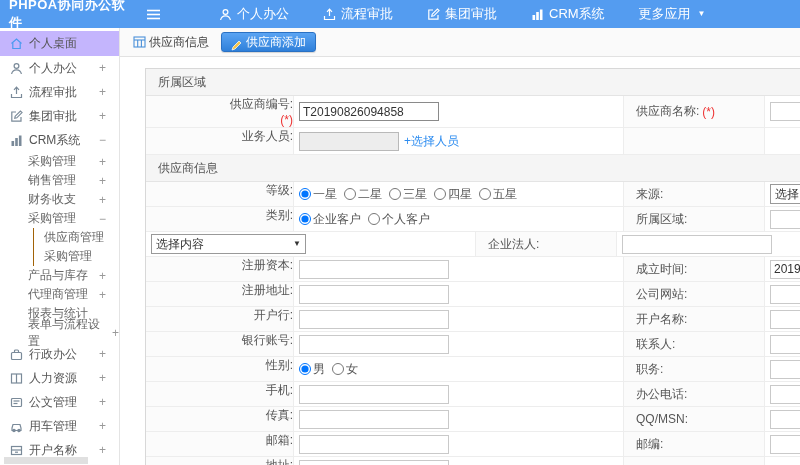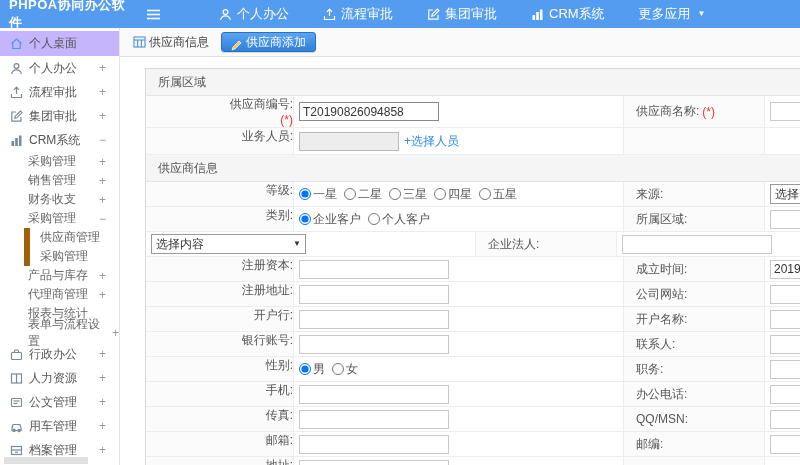--- a/index.html
+++ b/index.html
@@ -20,21 +20,21 @@
   .tico { display:block; }
   
   .sidebar { position:absolute; left:0; top:28px; width:120px; height:437px;
     background:#fff; border-right:1px solid #e4e4e4; padding-top:3px; }
   .s-item { position:relative; display:flex; align-items:center; cursor:pointer; color:#555; }
   .s-item .sico { margin:0 6px 0 10px; color:#7a8a99; display:flex; }
   .lv0 { height:24px; font-size:12px; }
   .lv0.active { background:#c4b5fd; height:25px; }
   .lv0.active .sico { color:#4a9af0; }
   .lv1 { height:19px; padding-left:28px; font-size:12px; color:#666; }
-  .lv2 { height:19px; margin-left:24px; padding-left:10px; border-left:6px solid #a16207; font-size:12px; color:#666; }
+  .lv2 { height:19px; margin-left:33px; padding-left:10px; border-left:1px solid #a16207; font-size:12px; color:#666; }
   .expand { position:absolute; right:13px; color:#999; font-size:12px; }
   .expand.tight { position:static; margin-left:1px; }
   .sliver { position:absolute; left:4px; bottom:1px; width:84px; height:7px; background:#c7c7c7; opacity:.55; }
   
   .tabbar { position:absolute; left:120px; top:28px; width:680px; height:29px;
     background:#fafafa; border-bottom:1px solid #e2e2e2; display:flex; align-items:center; padding-left:13px; }
   .tab-plain { display:flex; align-items:center; gap:3px; color:#444; cursor:pointer; padding:0 8px 0 0; }
   .tab-active { display:flex; align-items:flex-end; gap:4px; height:20px; padding:0 9px;
     background:linear-gradient(#5aa4f3,#2f80da); border:1px solid #2a71c3; border-radius:3px;
     color:#fff; cursor:pointer; margin-left:4px; box-shadow:0 1px 1px rgba(0,0,0,.15); }
@@ -246,21 +246,21 @@
     <span class="expand">+</span>
   </div>
   <div class="s-item lv0">
     <span class="sico">
         <svg width="13" height="13" viewBox="0 0 13 13" fill="none" stroke="currentColor" stroke-width="1.2">
           <rect x="1.5" y="2.5" width="10" height="8"></rect>
           <line x1="1.5" y1="6" x2="11.5" y2="6"></line>
           <line x1="5" y1="8.2" x2="8" y2="8.2"></line>
         </svg>
       </span>
-    <span>档案管理</span>
+    <span>开户名称</span>
     <span class="expand">+</span>
   </div>
   <div class="sliver"></div>
 </div>
 
 <div class="tabbar">
   <div class="tab-plain">
     <svg width="13" height="12" viewBox="0 0 13 12" fill="none" stroke="#4a90d9" stroke-width="1.1">
         <rect x="1" y="1" width="11" height="10"></rect>
         <line x1="1" y1="4" x2="12" y2="4"></line>

